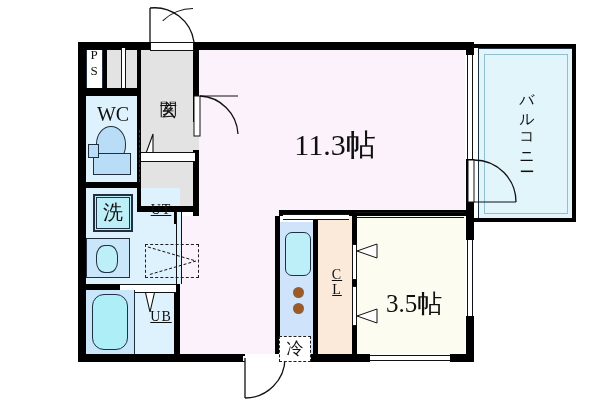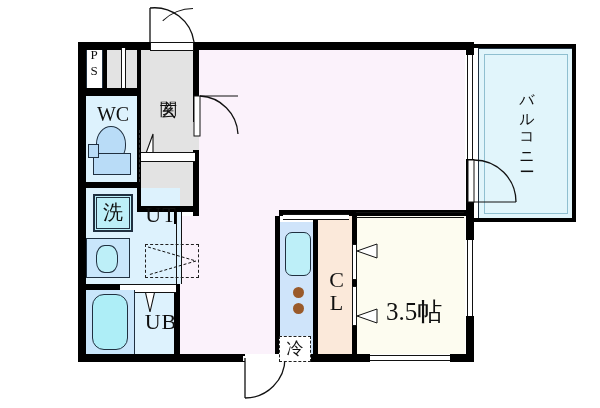--- a/index.html
+++ b/index.html
@@ -30,21 +30,21 @@
   
   .ol{border:1px solid #203040;}
   .ol2{border:2px solid #203040;}
   .dash{border:1px dashed #202020;}
 
   
   .t-ldk{font-size:34px;font-weight:400;}
   .t-ldk2{font-size:30px;}
   .t-bed{font-size:25px;}
   .t-bed2{font-size:25px;}
-  .t-md{font-size:22px;letter-spacing:1px;}
+  .t-md{font-size:14px;letter-spacing:1px;text-decoration:underline;}
   .t-sm{font-size:20px;}
   .t-xs{font-size:13px;}
   .t-gen{font-size:17px;}
   .t-bal{font-size:15px;letter-spacing:3px;}
 
   
   .arc{position:absolute;border:1.3px solid #111;border-radius:50%;
        background:transparent;}
   .leaf{position:absolute;background:#ffffff;border:1px solid #111;}
   .blank{position:absolute;background:#ffffff;}
@@ -233,22 +233,23 @@
   <div class="abs" style="left:134px;top:290px;width:1px;height:64px;background:#203040;"></div>
 
   <div class="abs ol" style="left:285px;top:232px;width:26px;height:44px;border-radius:7px;
               background:#bdeff8;"></div>
 
   <div class="burner" style="left:293px;top:287px;width:11px;height:11px;"></div>
   <div class="burner" style="left:293px;top:303px;width:11px;height:11px;"></div>
 
   <div class="abs dash" style="left:279px;top:336px;width:32px;height:26px;background:#ffffff;"></div>
 
-
-  <div class="lbl t-bed2" style="left:366px;top:299px;width:96px;">3.5帖</div>
+  <div class="lbl t-ldk2" style="left:265px;top:129px;width:140px;">11.3帖</div>
+
+  <div class="lbl t-bed2" style="left:366px;top:291px;width:96px;">3.5帖</div>
 
   <div class="vlbl t-gen" style="left:153px;top:58px;width:24px;height:60px;">玄関</div>
 
   <div class="vlbl t-bal" style="left:512px;top:70px;width:22px;height:110px;">バルコニー</div>
 
   <div class="lbl t-sm" style="left:90px;top:104px;width:46px;">WC</div>
 
   <div class="lbl t-md" style="left:139px;top:203px;width:44px;">UT</div>
 
   <div class="lbl t-md" style="left:139px;top:310px;width:44px;">UB</div>

